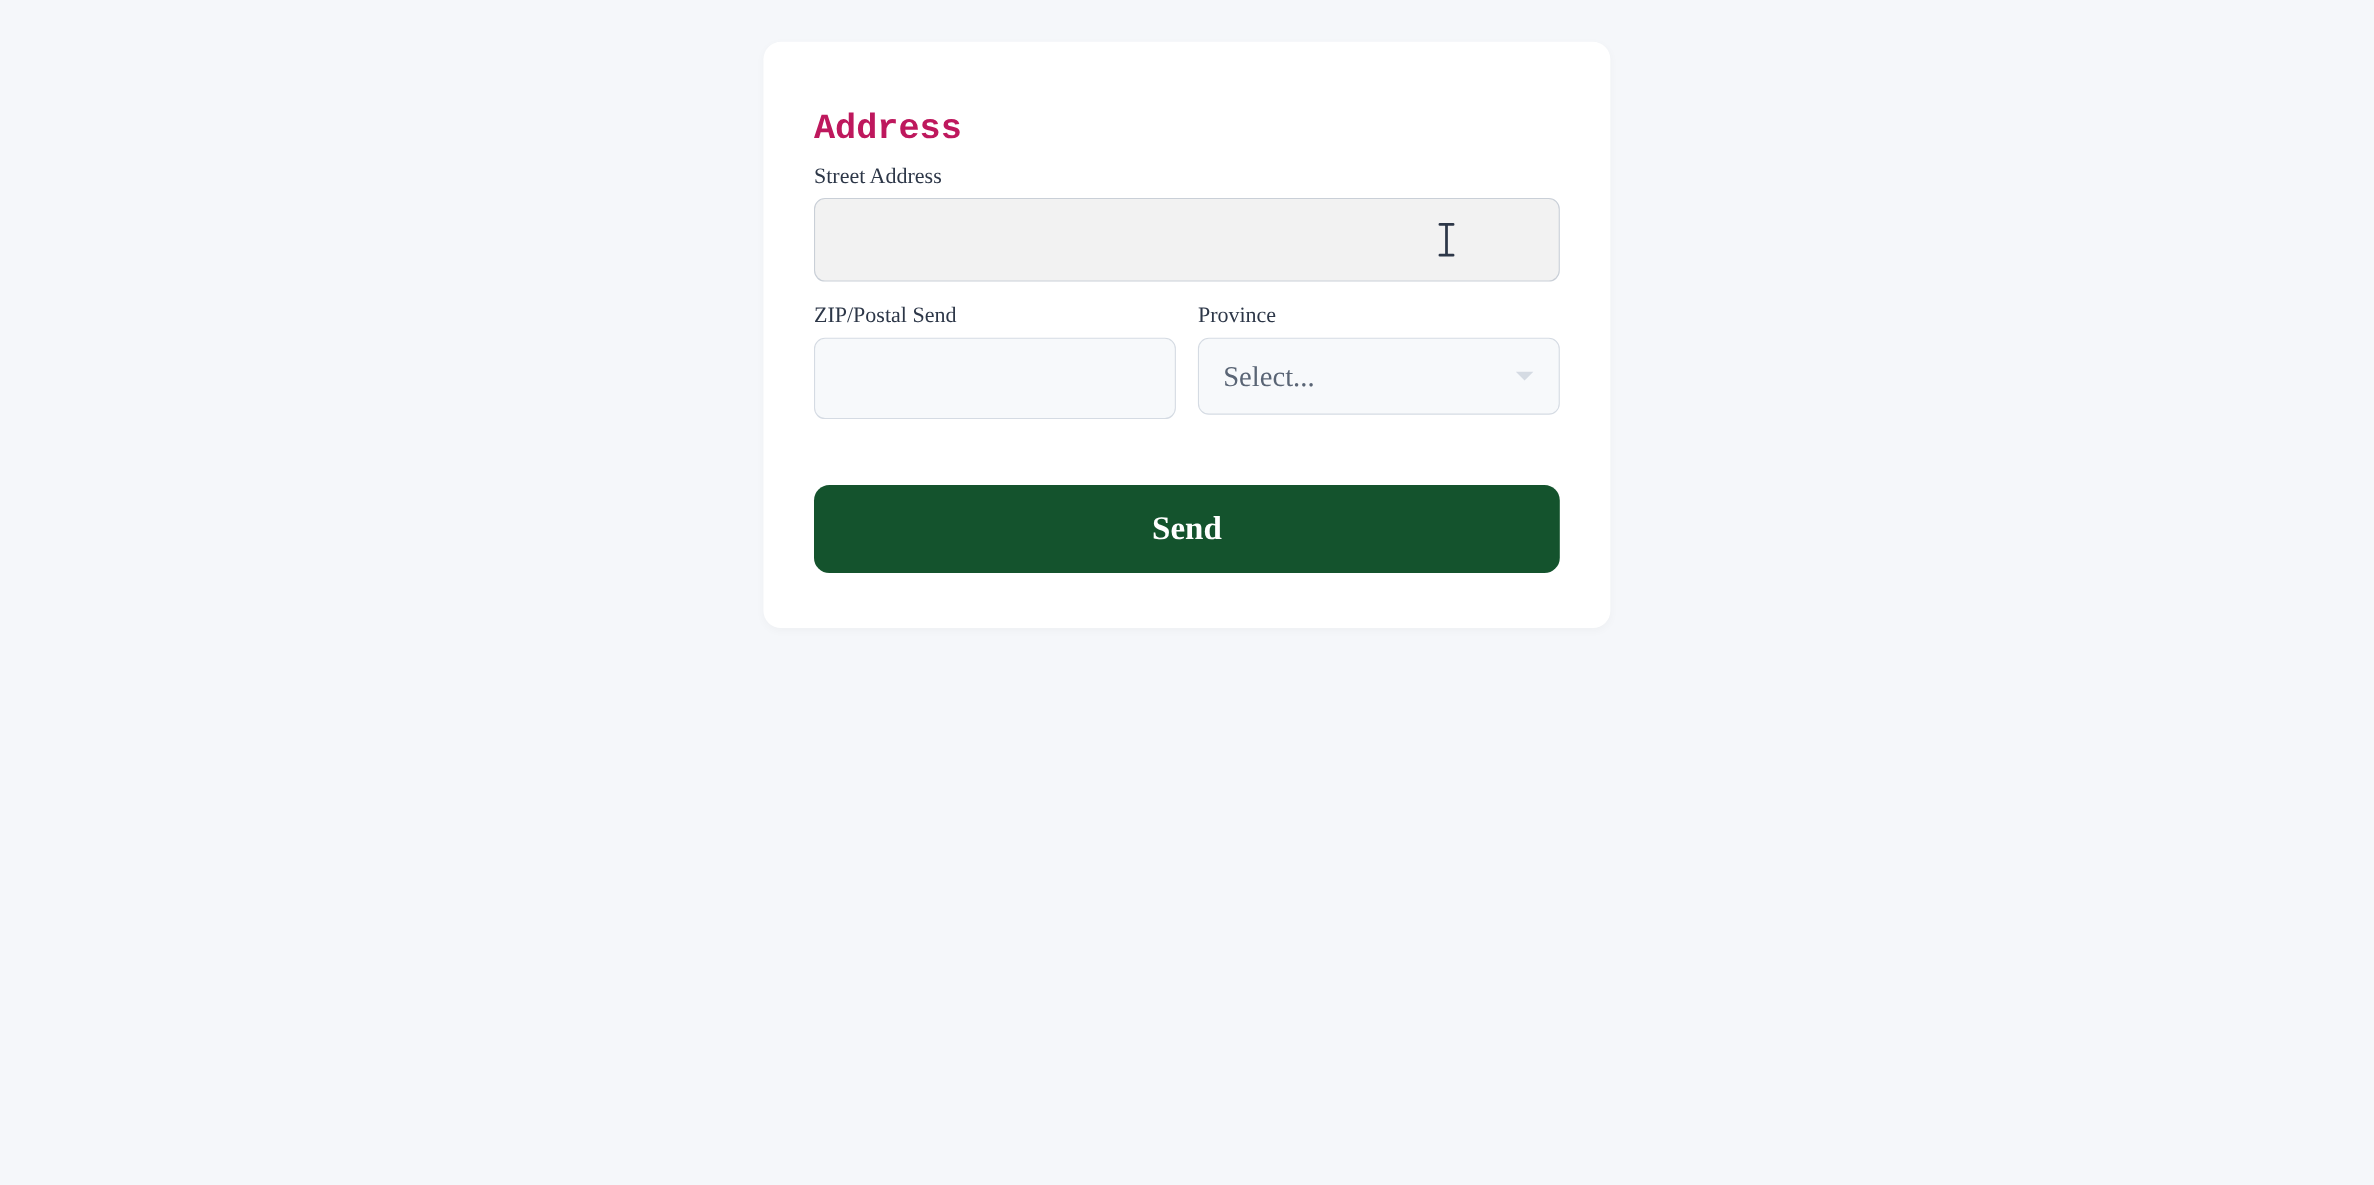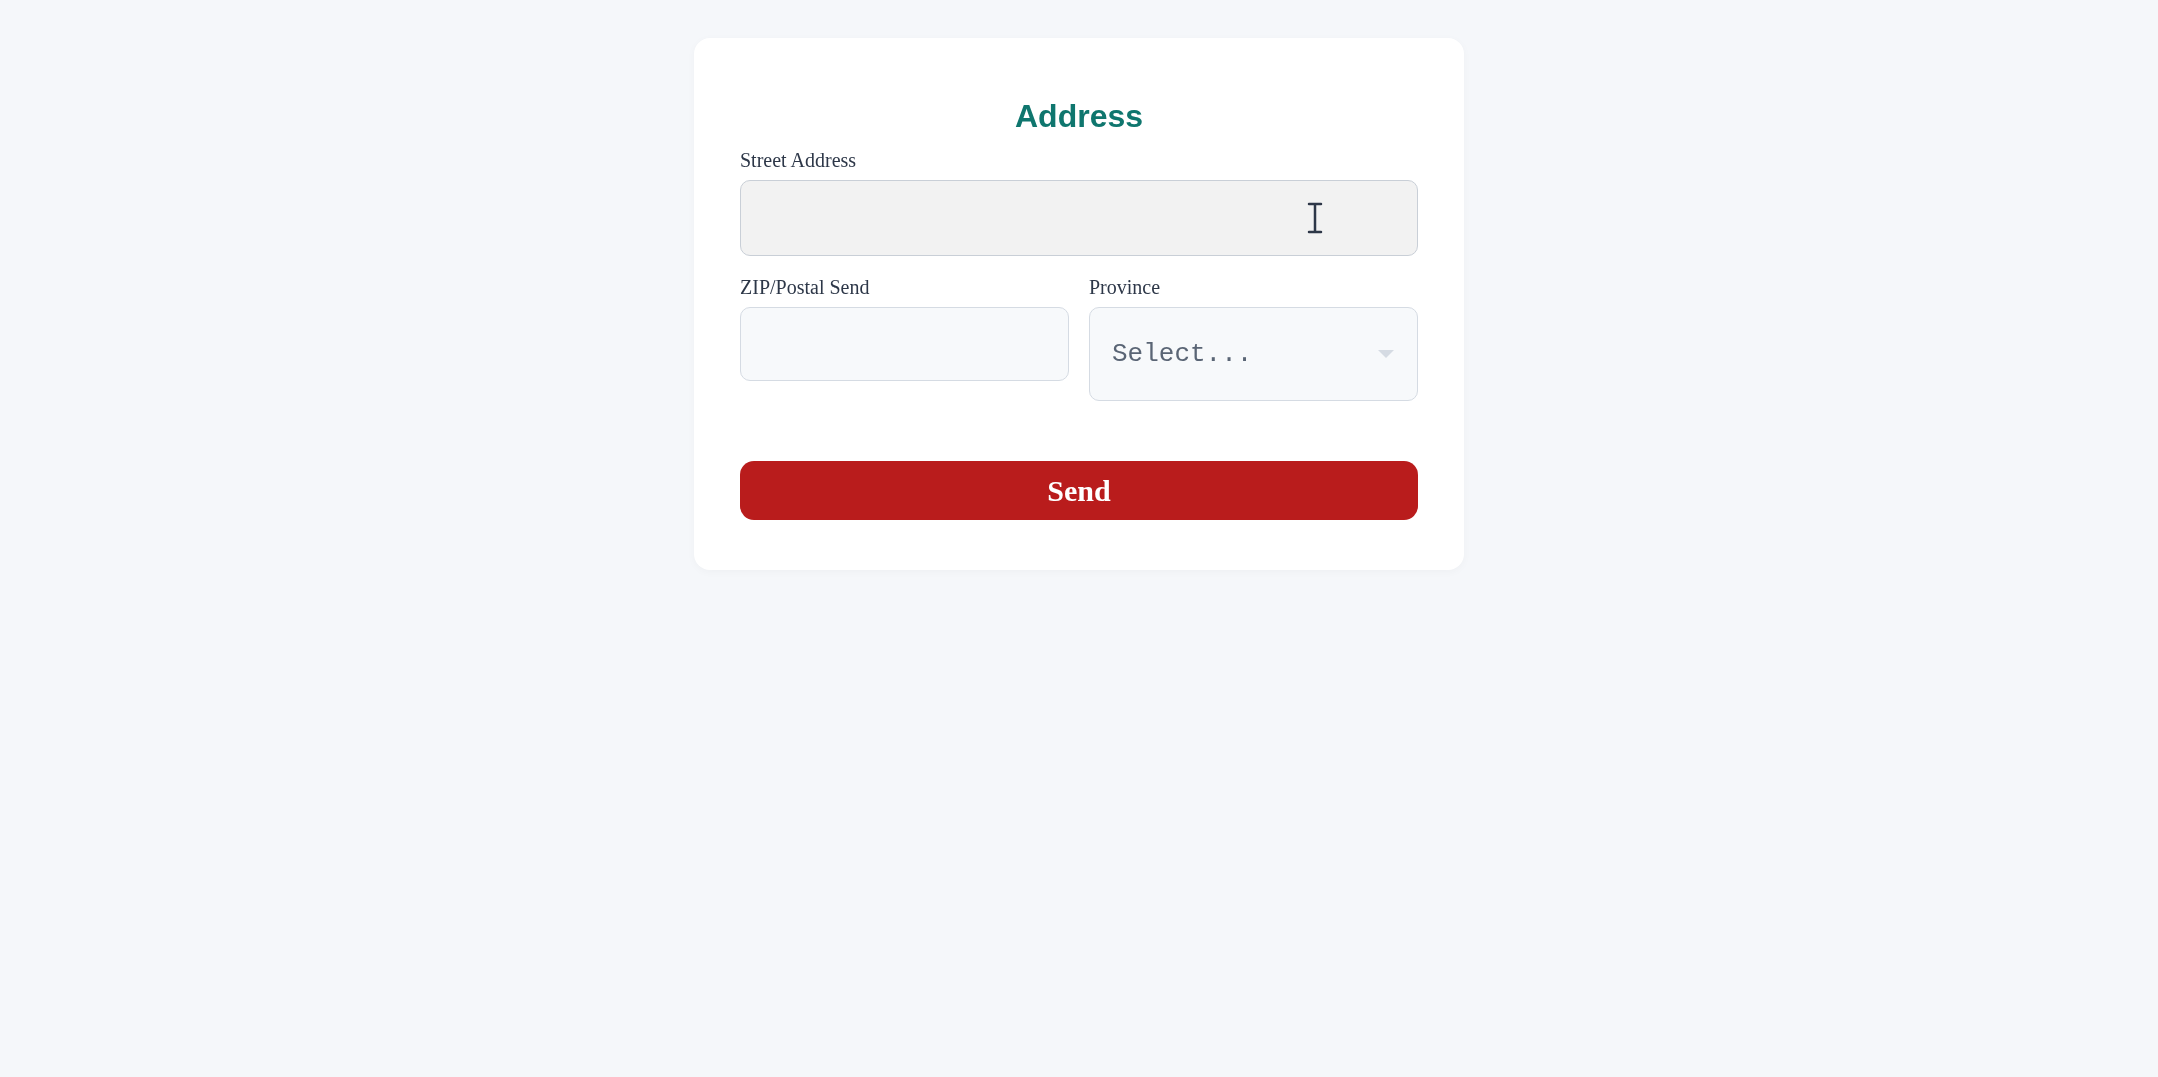--- a/index.html
+++ b/index.html
@@ -23,24 +23,23 @@
       background-color: #ffffff;
       border-radius: 16px;
       width: 770px;
       padding: 60px 46px 50px 46px;
       box-shadow: 0 2px 8px rgba(0, 0, 0, 0.03);
     }
     
     .form-title {
       font-size: 32px;
       font-weight: 700;
-      color: #0f766e;
+      color: #be185d;
       margin-bottom: 14px;
-      font-family: Liberation Sans, sans-serif;
-      text-align: center;
+      font-family: Liberation Mono, monospace;
     }
     
     .form-group {
       margin-bottom: 20px;
     }
     
     .form-label {
       display: block;
       font-size: 20px;
       color: #2d3748;
@@ -79,53 +78,53 @@
       height: 74px;
     }
     
     .select-wrapper {
       position: relative;
       width: 100%;
     }
     
     .form-select {
       width: 100%;
-      height: 94px;
+      height: 70px;
       padding: 14px 48px 14px 22px;
       font-size: 26px;
       border: 1px solid #d5dbe3;
       border-radius: 10px;
       background-color: #f7f9fb;
       color: #5a6575;
       outline: none;
       appearance: none;
       -webkit-appearance: none;
       -moz-appearance: none;
       cursor: pointer;
-      font-family: Liberation Mono, monospace;
+      font-family: Liberation Serif, serif;
     }
     
     .select-caret {
       position: absolute;
       right: 24px;
       top: 50%;
       transform: translateY(-50%);
       width: 0;
       height: 0;
       border-left: 8px solid transparent;
       border-right: 8px solid transparent;
       border-top: 8px solid #d5dbe3;
       pointer-events: none;
     }
     
     .submit-button {
       width: 100%;
-      height: 59px;
+      height: 80px;
       margin-top: 40px;
-      background-color: #b91c1c;
+      background-color: #14532d;
       color: #ffffff;
       font-size: 30px;
       font-weight: 700;
       border: none;
       border-radius: 14px;
       cursor: pointer;
       font-family: Georgia, "Times New Roman", serif;
     }
     
     .cursor-ibeam {

